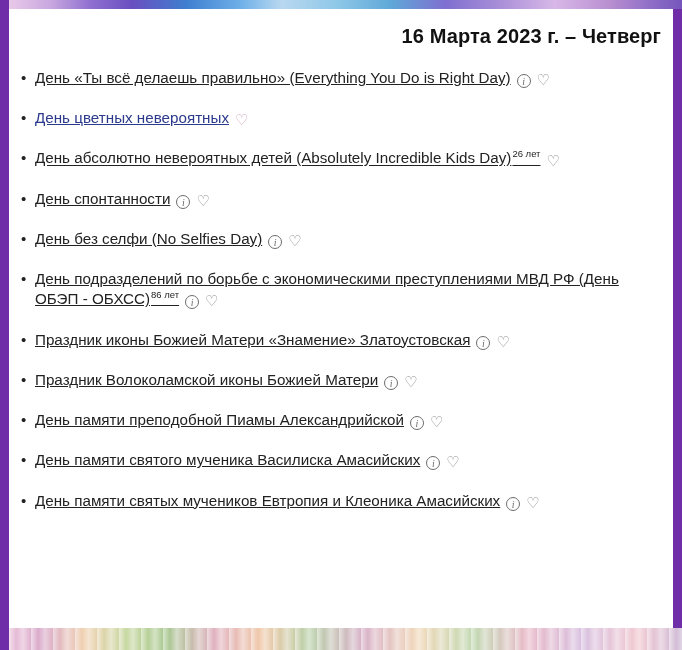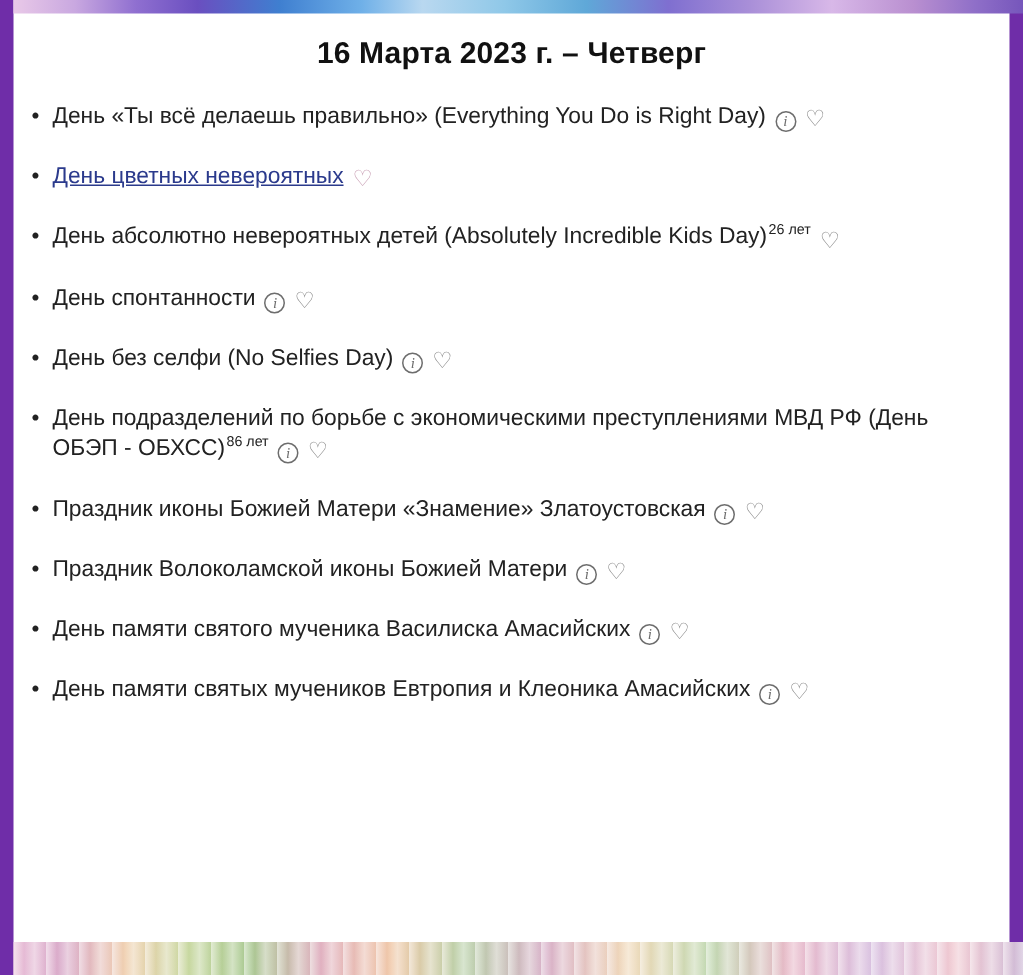--- a/index.html
+++ b/index.html
@@ -54,39 +54,40 @@
   }
   .content {
     position: absolute;
     top: 9px;
     left: 0;
     right: 0;
     padding: 0 12px 0 12px;
     box-sizing: border-box;
   }
   .title {
-    text-align: center;
+    text-align: right;
     font-size: 20px;
     font-weight: bold;
     color: #111111;
     margin: 16px 0 20px 0;
     letter-spacing: 0.1px;
   }
   ul.holiday-list {
     list-style: none;
     margin: 0;
     padding: 0;
   }
   ul.holiday-list > li {
     position: relative;
     font-size: 15.2px;
     line-height: 1.33;
     color: #222222;
     margin: 0 0 20px 0;
     padding-left: 14px;
+    text-decoration: underline;
   }
   ul.holiday-list > li::before {
     content: "\2022";
     position: absolute;
     left: 0;
     top: 0;
     color: #222222;
     font-size: 15px;
   }
   .item-text {
@@ -143,19 +144,20 @@
     <div class="title">16 Марта 2023 г. – Четверг</div>
     <ul class="holiday-list" id="holiday-list">
         <li><span class="item-text">День «Ты всё делаешь правильно» (Everything You Do is Right Day)</span><span class="icon info-icon">i</span><span class="icon heart-icon">♡</span></li>
         <li><span class="item-text link">День цветных невероятных</span><span class="icon heart-icon pink">♡</span></li>
         <li><span class="item-text">День абсолютно невероятных детей (Absolutely Incredible Kids Day)</span><sup class="age">26 лет</sup><span class="icon heart-icon">♡</span></li>
         <li><span class="item-text">День спонтанности</span><span class="icon info-icon">i</span><span class="icon heart-icon">♡</span></li>
         <li><span class="item-text">День без селфи (No Selfies Day)</span><span class="icon info-icon">i</span><span class="icon heart-icon">♡</span></li>
         <li><span class="item-text">День подразделений по борьбе с экономическими преступлениями МВД РФ (День ОБЭП - ОБХСС)</span><sup class="age">86 лет</sup><span class="icon info-icon">i</span><span class="icon heart-icon">♡</span></li>
         <li><span class="item-text">Праздник иконы Божией Матери «Знамение» Златоустовская</span><span class="icon info-icon">i</span><span class="icon heart-icon">♡</span></li>
         <li><span class="item-text">Праздник Волоколамской иконы Божией Матери</span><span class="icon info-icon">i</span><span class="icon heart-icon">♡</span></li>
+        <li><span class="item-text">День памяти преподобной Пиамы Александрийской</span><span class="icon info-icon">i</span><span class="icon heart-icon">♡</span></li>
         <li><span class="item-text">День памяти святого мученика Василиска Амасийских</span><span class="icon info-icon">i</span><span class="icon heart-icon">♡</span></li>
         <li><span class="item-text">День памяти святых мучеников Евтропия и Клеоника Амасийских</span><span class="icon info-icon">i</span><span class="icon heart-icon">♡</span></li>
       </ul>
   </div>
 
   <div class="bottom-strip"></div>
 </div>
 
 </body></html>

